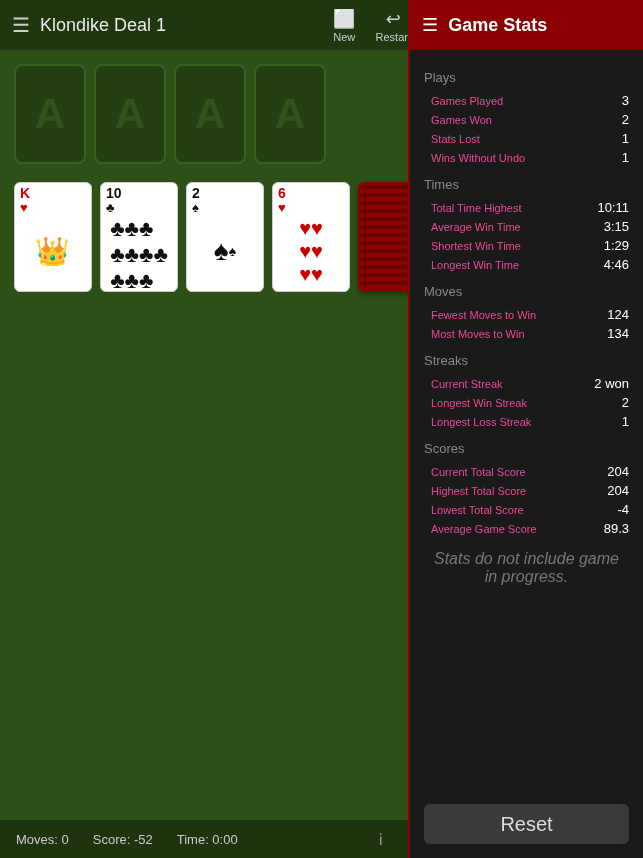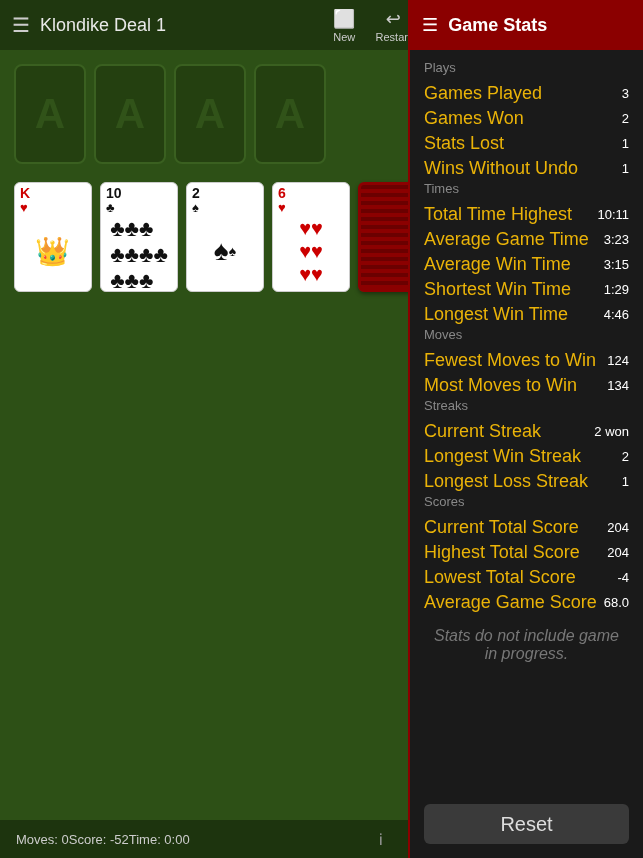--- a/index.html
+++ b/index.html
@@ -145,20 +145,21 @@
     .status-bar {
       position: absolute;
       bottom: 0;
       left: 0;
       width: 643px;
       height: 38px;
       background: rgba(0,0,0,0.35);
       display: flex;
       align-items: center;
       padding: 0 16px;
+      gap: 24px;
     }
     .status-item {
       color: #ccc;
       font-size: 13px;
     }
     .info-icon {
       position: absolute;
       right: 260px;
       color: #999;
       font-size: 16px;
@@ -200,31 +201,33 @@
     .stats-body {
       flex: 1;
       overflow-y: auto;
       padding: 10px 14px;
     }
 
     .stats-section-label {
       color: #888;
       font-size: 13px;
       font-weight: 500;
+      margin-top: 10px;
       margin-bottom: 6px;
     }
     .stats-row {
       display: flex;
       justify-content: space-between;
       align-items: center;
       padding: 2px 0;
     }
     .stats-key {
-      color: #eab308;
-      font-size: 18px;
+      color: #ec4899;
+      font-size: 11px;
+      margin-left: 7px;
     }
     .stats-val {
       color: #fff;
       font-size: 13px;
       font-weight: 500;
       text-align: right;
     }
 
     .stats-note {
       color: #777;
@@ -358,24 +361,20 @@
       <span class="stats-key">Wins Without Undo</span>
       <span class="stats-val">1</span>
     </div>
 
     <div class="stats-section-label">Times</div>
     <div class="stats-row">
       <span class="stats-key">Total Time Highest</span>
       <span class="stats-val">10:11</span>
     </div>
     <div class="stats-row">
-      <span class="stats-key">Average Game Time</span>
-      <span class="stats-val">3:23</span>
-    </div>
-    <div class="stats-row">
       <span class="stats-key">Average Win Time</span>
       <span class="stats-val">3:15</span>
     </div>
     <div class="stats-row">
       <span class="stats-key">Shortest Win Time</span>
       <span class="stats-val">1:29</span>
     </div>
     <div class="stats-row">
       <span class="stats-key">Longest Win Time</span>
       <span class="stats-val">4:46</span>
@@ -413,21 +412,21 @@
     <div class="stats-row">
       <span class="stats-key">Highest Total Score</span>
       <span class="stats-val">204</span>
     </div>
     <div class="stats-row">
       <span class="stats-key">Lowest Total Score</span>
       <span class="stats-val">-4</span>
     </div>
     <div class="stats-row">
       <span class="stats-key">Average Game Score</span>
-      <span class="stats-val">68.0</span>
+      <span class="stats-val">89.3</span>
     </div>
 
     <div class="stats-note">Stats do not include game in progress.</div>
   </div>
 
   <div class="stats-footer">
     <button class="reset-btn">Reset</button>
   </div>
 </div>
 

